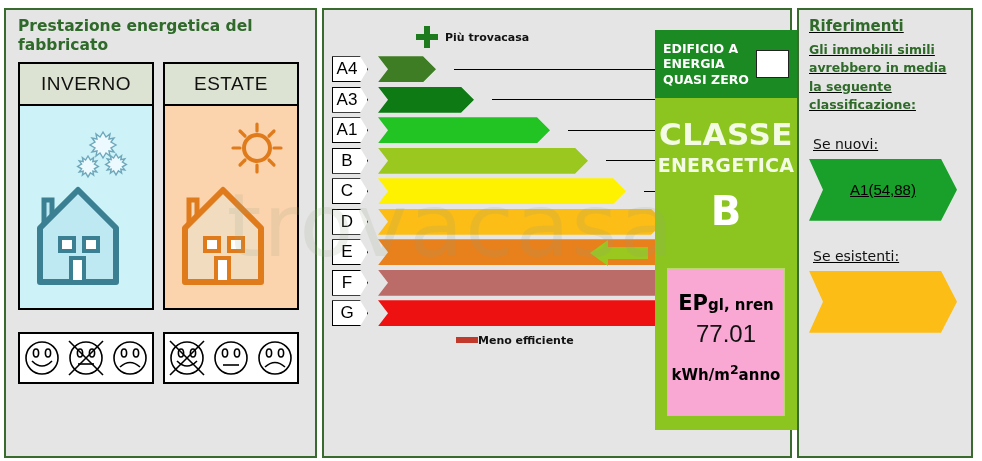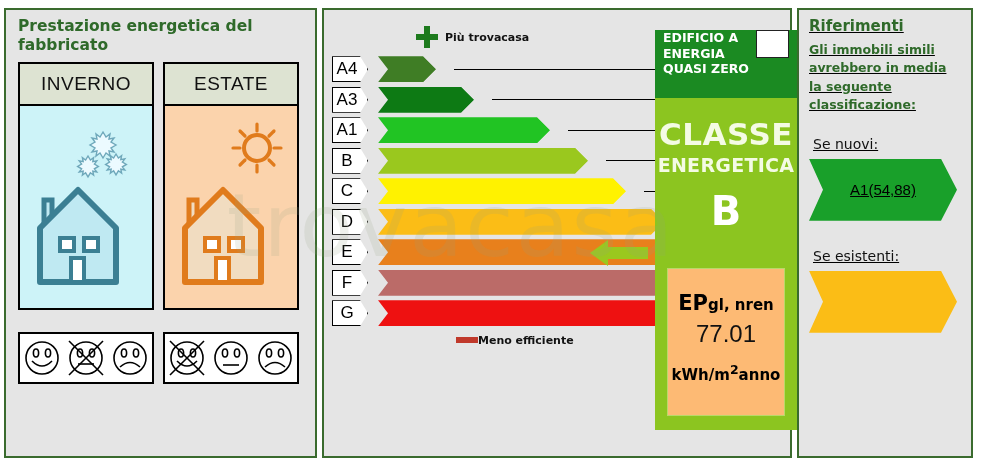--- a/index.html
+++ b/index.html
@@ -134,21 +134,21 @@
     position:absolute;z-index:5;width:58px;height:30px;
     left:590px;top:238px;
   }
 
   
   .classbox{
     position:absolute;left:655px;top:30px;width:142px;height:400px;
     background:#8cc520;border:0;box-sizing:border-box;z-index:6;
   }
   .nzeb{
-    background:#1b8a22;height:68px;display:flex;
+    background:#1b8a22;height:68px;display:flex;align-items:center;
     padding:0 8px;box-sizing:border-box;gap:6px;
   }
   .nzeb-text{
     color:#fff;font-weight:bold;font-size:12.5px;line-height:1.25;
     font-family:"DejaVu Sans", sans-serif;flex:1 1 auto;
   }
   .nzeb-check{
     width:33px;height:28px;background:#fff;border:1.5px solid #222;
     flex:0 0 auto;box-sizing:border-box;
   }
@@ -159,21 +159,21 @@
   .energetica-word{
     color:#f4fbe4;font-weight:bold;font-size:19px;text-align:center;
     padding-top:2px;letter-spacing:.3px;font-family:"DejaVu Sans", sans-serif;
   }
   .class-letter{
     color:#ffffff;font-weight:bold;font-size:40px;text-align:center;
     padding-top:12px;font-family:"DejaVu Sans", sans-serif;
   }
   .ep-box{
     position:absolute;left:12px;right:12px;top:238px;bottom:14px;
-    background:#fdba74;border:1px solid #b9d96a;box-sizing:border-box;
+    background:#f9a8d4;border:1px solid #b9d96a;box-sizing:border-box;
     display:flex;flex-direction:column;align-items:center;justify-content:flex-start;
     padding-top:22px;
   }
   .ep-title{font-size:21px;font-weight:bold;color:#000;font-family:"DejaVu Sans",sans-serif;}
   .ep-title .sub{font-size:15px;}
   .ep-value{font-size:24px;color:#111;margin-top:5px;font-family:"Liberation Sans",sans-serif;}
   .ep-unit{font-size:15px;font-weight:bold;color:#000;margin-top:14px;font-family:"DejaVu Sans",sans-serif;}
 
   
   #panel-riferimenti{width:176px;text-decoration:underline;}

